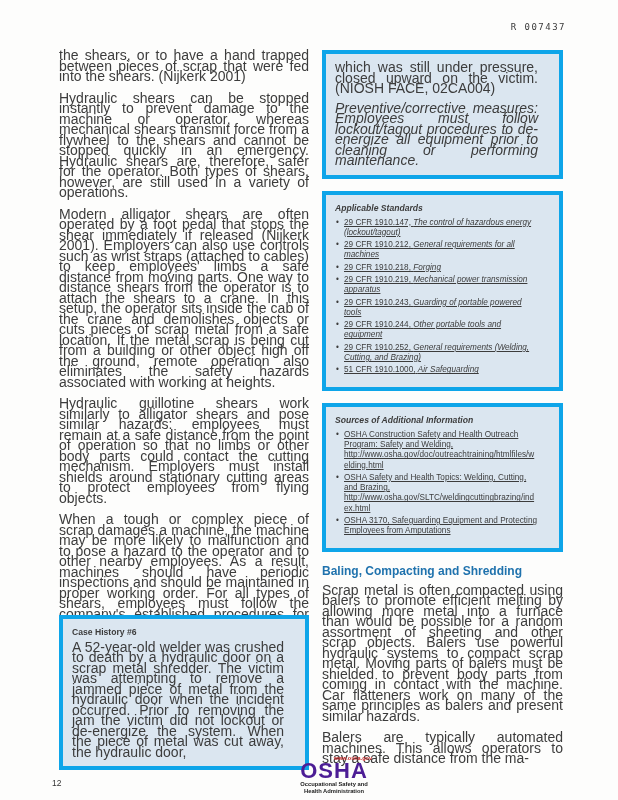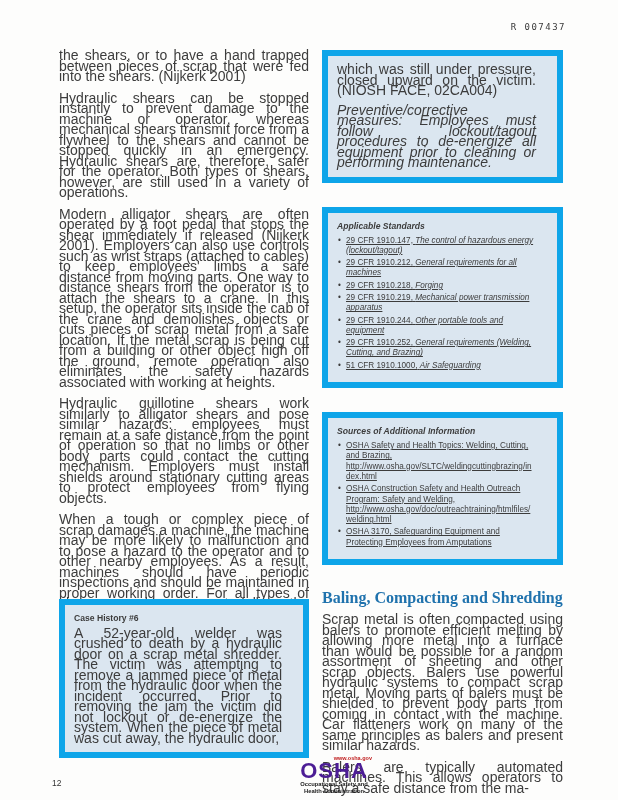--- a/index.html
+++ b/index.html
@@ -42,23 +42,23 @@
     font-size: 14px;
     line-height: 10.5px;
     text-align: justify;
     margin: 0 0 11px 0;
     overflow-wrap: anywhere;
   }
   p.last { margin-bottom: 0; }
   .italic { font-style: italic; }
   .infobox {
     background: #dbe6f0;
-    border: 6px solid #0ea5e9;
+    border: 4px solid #0ea5e9;
     padding: 8px 21px 9px 9px;
-    margin-bottom: 24px;
+    margin-bottom: 12px;
   }
   .infobox p.body { margin-bottom: 9px; }
   .infobox p.body.last { margin-bottom: 0; }
   .casebox {
     position: absolute;
     bottom: 8px;
     left: 0;
     right: 0;
   }
   .box-title {
@@ -80,25 +80,24 @@
     text-decoration: underline;
   }
   ul.bullets li::before {
     content: "\2022";
     position: absolute;
     left: 1px;
     top: 0;
   }
   ul.bullets .desc { font-style: italic; }
   h2.section-heading {
-    font-size: 16px;
+    font-size: 12px;
     font-weight: bold;
     color: #1f72ad;
     margin: 2px 0 7px 0;
-    font-family: Liberation Serif, serif;
   }
   .pagenum {
     position: absolute;
     left: 52px;
     bottom: 12px;
     font-size: 8.5px;
     color: #333;
   }
   .logo {
     position: absolute;
@@ -156,31 +155,32 @@
       <p class="body italic last">Preventive/corrective measures: Employees must follow lockout/tagout procedures to de-energize all equipment prior to cleaning or performing maintenance.</p>
     </div>
 
     <div class="infobox">
       <div class="box-title it">Applicable Standards</div>
       <ul class="bullets">
         <li><span class="ref">29 CFR 1910.147,</span> <span class="desc">The control of hazardous energy (lockout/tagout)</span></li>
         <li><span class="ref">29 CFR 1910.212,</span> <span class="desc">General requirements for all machines</span></li>
         <li><span class="ref">29 CFR 1910.218,</span> <span class="desc">Forging</span></li>
         <li><span class="ref">29 CFR 1910.219,</span> <span class="desc">Mechanical power transmission apparatus</span></li>
+        <li><span class="ref">29 CFR 1910.243,</span> <span class="desc">Guarding of portable powered tools</span></li>
         <li><span class="ref">29 CFR 1910.244,</span> <span class="desc">Other portable tools and equipment</span></li>
         <li><span class="ref">29 CFR 1910.252,</span> <span class="desc">General requirements (Welding, Cutting, and Brazing)</span></li>
         <li><span class="ref">51 CFR 1910.1000,</span> <span class="desc">Air Safeguarding</span></li>
       </ul>
     </div>
 
     <div class="infobox">
       <div class="box-title it">Sources of Additional Information</div>
       <ul class="bullets">
+        <li>OSHA Construction Safety and Health Outreach Program: Safety and Welding, http://www.osha.gov/doc/outreachtraining/htmlfiles/welding.html</li>
         <li>OSHA Safety and Health Topics: Welding, Cutting, and Brazing, http://www.osha.gov/SLTC/weldingcuttingbrazing/index.html</li>
-        <li>OSHA Construction Safety and Health Outreach Program: Safety and Welding, http://www.osha.gov/doc/outreachtraining/htmlfiles/welding.html</li>
         <li>OSHA 3170, Safeguarding Equipment and Protecting Employees from Amputations</li>
       </ul>
     </div>
 
     <h2 class="section-heading">Baling, Compacting and Shredding</h2>
     <p class="body">Scrap metal is often compacted using balers to promote efficient melting by allowing more metal into a furnace than would be possible for a random assortment of sheeting and other scrap objects. Balers use powerful hydraulic systems to compact scrap metal. Moving parts of balers must be shielded to prevent body parts from coming in contact with the machine. Car flatteners work on many of the same principles as balers and present similar hazards.</p>
     <p class="body last">Balers are typically automated machines. This allows operators to stay a safe distance from the ma-</p>
   </div>
 
   <div class="pagenum">12</div>

